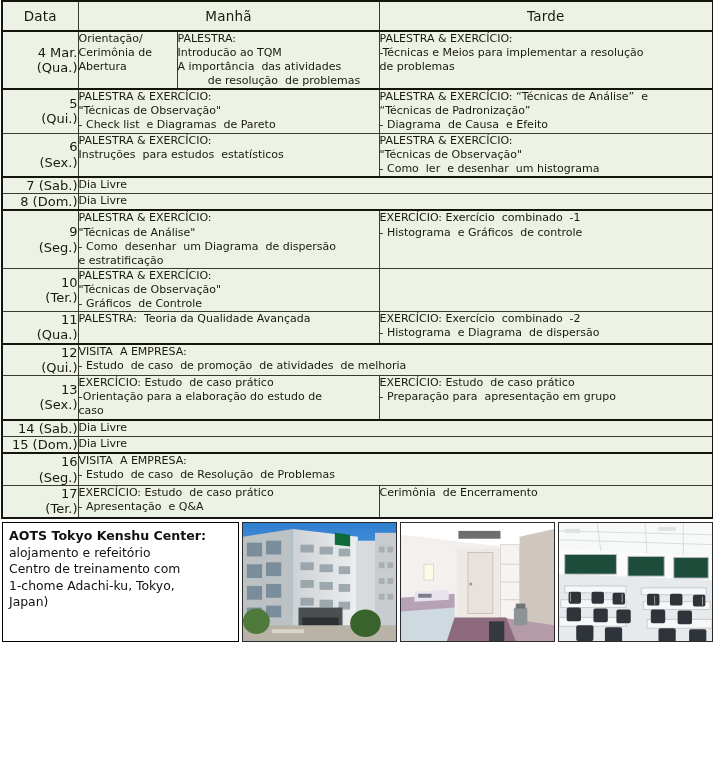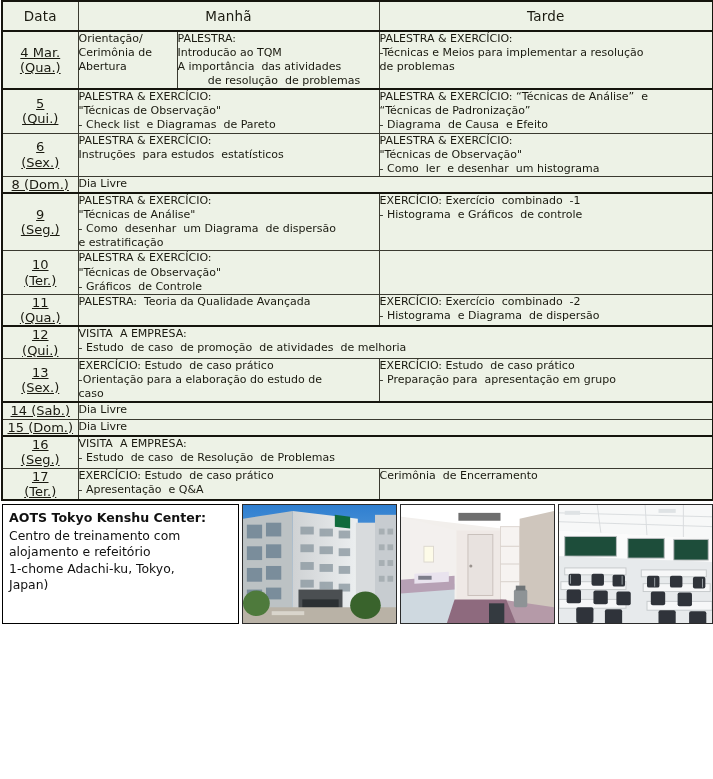--- a/index.html
+++ b/index.html
@@ -39,29 +39,28 @@
   }
   th.c-date{border-left:2px solid #15150d;}
   th.c-tarde{border-right:2px solid #15150d;}
 
   .col-date{width:76px;}
   .col-pre{width:99px;}
   .col-manha{width:202px;}
   .col-tarde{width:334px;}
 
   td.date{
-    text-align:center;
+    text-align:right;
     padding:3px 4px 4px 2px;
     font-size:13px;
     line-height:1.18;
     border-left:2px solid #15150d;
     border-right:2px solid #15150d;
     white-space:nowrap;
     vertical-align:middle;
-    text-decoration:underline;
   }
   td.date.mid{vertical-align:middle;}
   td.cell{
     padding:3px 4px 4px 4px;
     font-size:11px;
     line-height:1.28;
     vertical-align:middle;
   }
   td.last{border-right:2px solid #15150d;}
   td.mid-div{border-right:1px solid #3a3a30;}
@@ -171,20 +170,26 @@
           <td colspan="2" class="cell">
             <span class="ln">PALESTRA &amp; EXERCÍCIO:</span>
             <span class="ln">Instruções  para estudos  estatísticos</span>
           </td>
           <td class="cell last">
             <span class="ln">PALESTRA &amp; EXERCÍCIO:</span>
             <span class="ln">"Técnicas de Observação"</span>
             <span class="ln">- Como  ler  e desenhar  um histograma</span>
           </td>
         </tr>
+        <tr class="thick-top">
+          <td class="date mid">
+            <span class="ln">7 (Sab.)</span>
+          </td>
+          <td colspan="3" class="cell free last">Dia Livre</td>
+        </tr>
         <tr>
           <td class="date mid">
             <span class="ln">8 (Dom.)</span>
           </td>
           <td colspan="3" class="cell free last">Dia Livre</td>
         </tr>
         <tr class="thick-top">
           <td class="date mid">
             <span class="ln">9</span>
             <span class="ln">(Seg.)</span>
@@ -287,22 +292,22 @@
             <span class="ln">Cerimônia  de Encerramento</span>
           </td>
         </tr>
       </tbody>
   </table>
 
   <div class="bottom">
     <div class="caption-box">
       <span class="title">AOTS Tokyo Kenshu Center:</span>
       <div class="body" id="caption-body">
+          <span>alojamento e refeitório</span>
           <span>Centro de treinamento com</span>
-          <span>alojamento e refeitório</span>
           <span>1-chome Adachi-ku, Tokyo,</span>
           <span>Japan)</span>
         </div>
     </div>
 
     <div class="photo">
       <svg viewBox="0 0 160 120" preserveAspectRatio="none">
         <defs>
           <linearGradient id="sky" x1="0" y1="0" x2="0" y2="1">
             <stop offset="0" stop-color="#2f7fd0"></stop>

